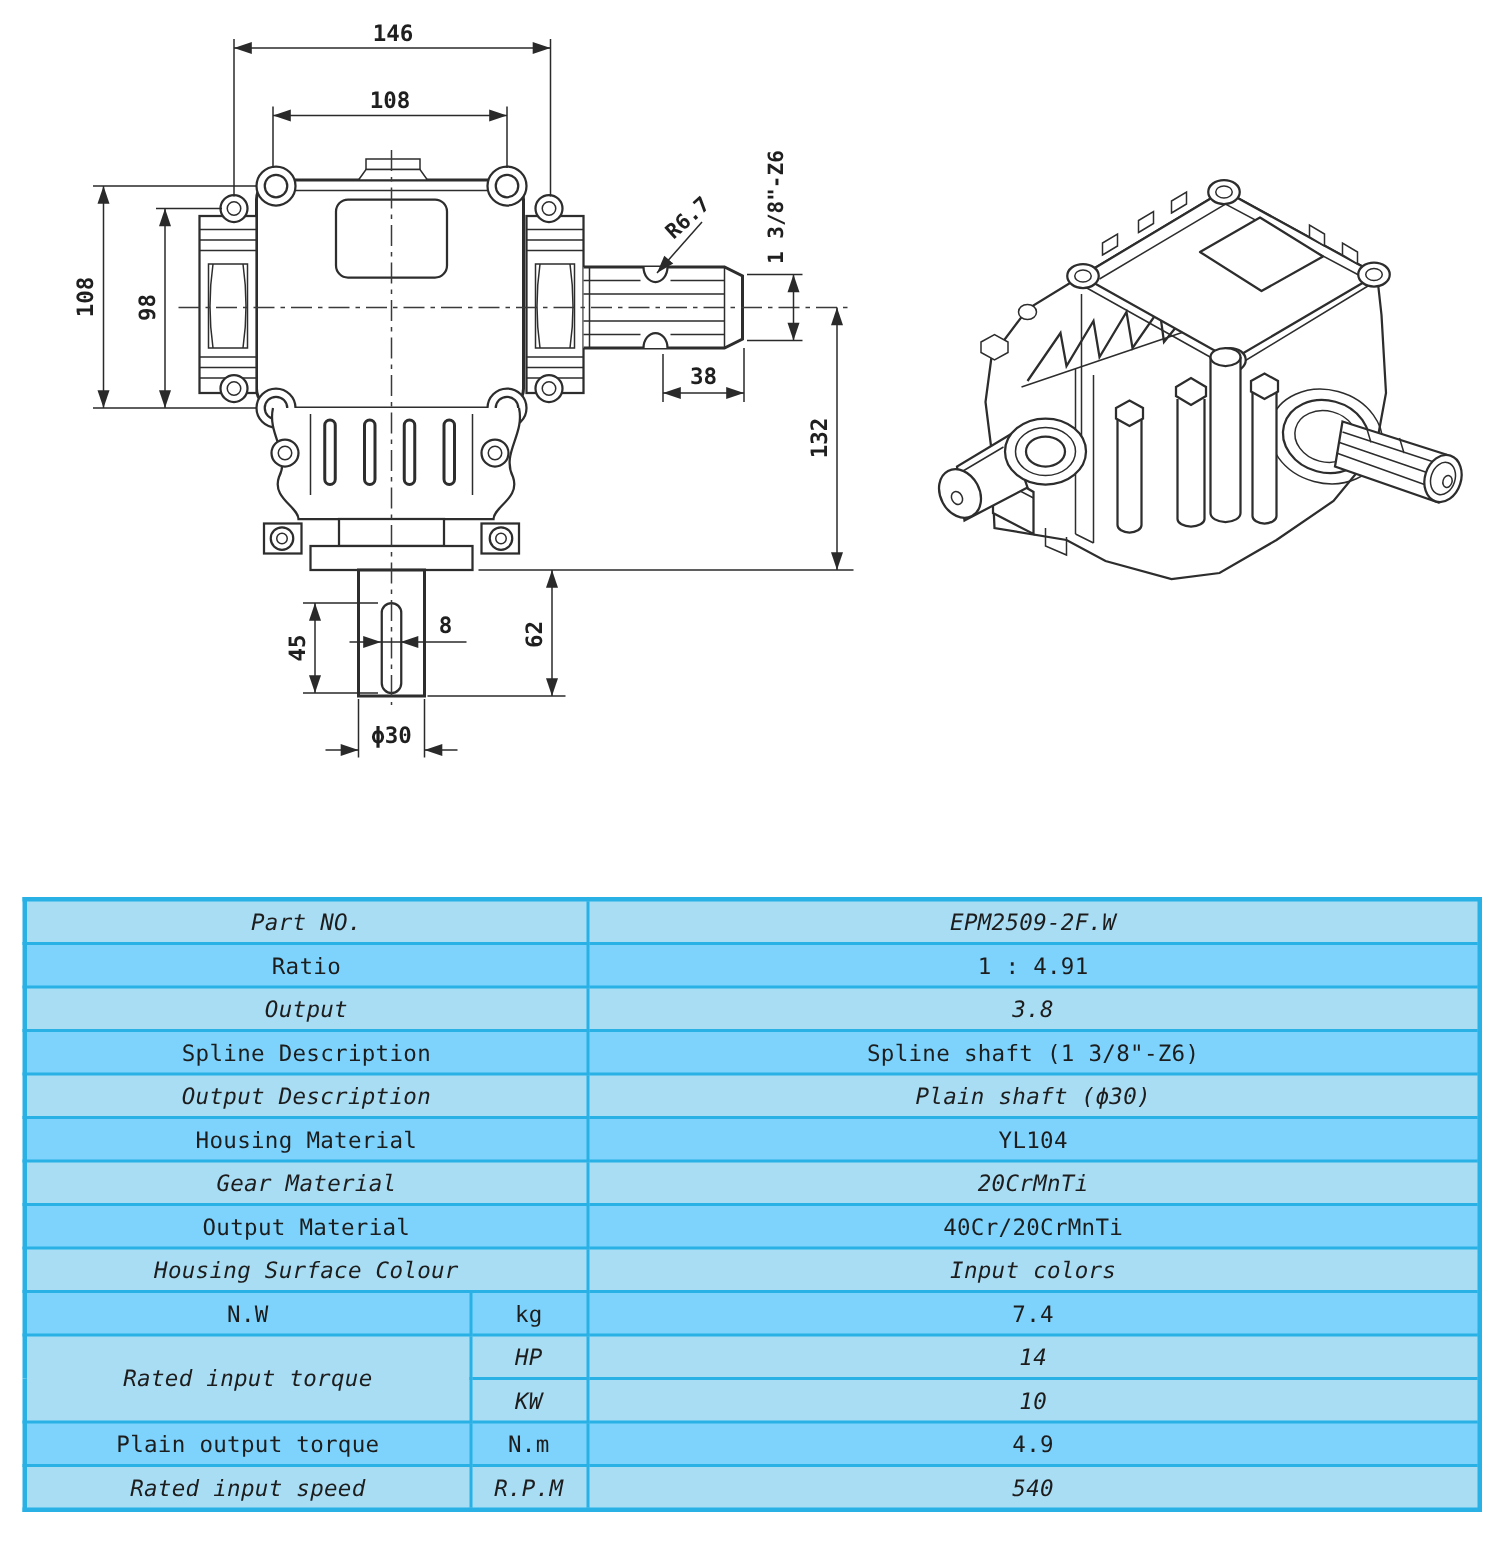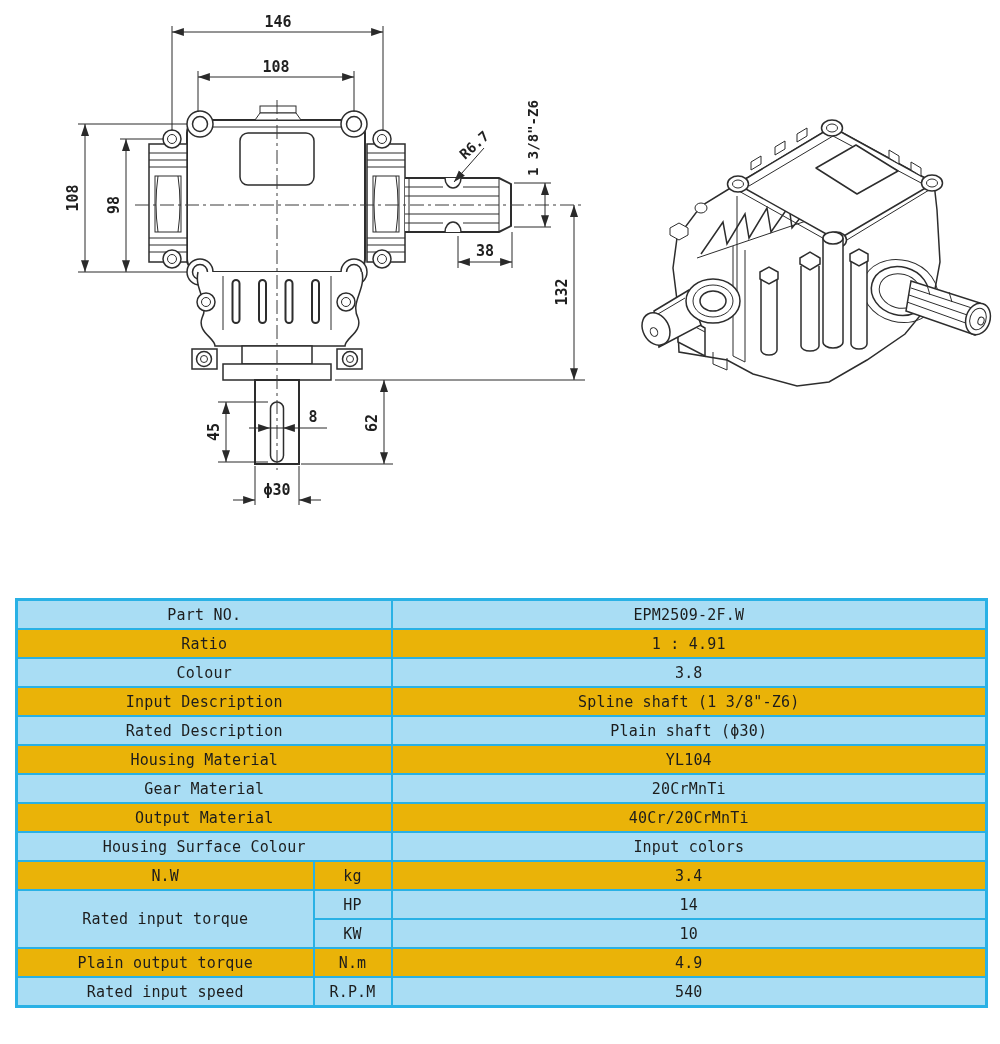--- a/index.html
+++ b/index.html
@@ -1,31 +1,31 @@
 <!DOCTYPE html>
 <html style="--cyan: #29b1e5; --rowfill: #a9ddf4; --ink: #1d1d1d;"><head>
 <meta charset="utf-8">
 <style>
   :root{ --cyan:#29b1e5; --rowfill:#a9ddf4; --ink:#1d1d1d; --line:#2d2d2d; }
   html,body{margin:0;padding:0;background:#fff;}
   body{width:1000px;height:1044px;position:relative;font-family:"DejaVu Sans Mono",monospace;}
-  .drawing-wrap{position:absolute;left:16px;top:0;width:908px;height:575px;padding-left:21px;}
+  .drawing-wrap{position:absolute;left:0;top:0;width:908px;height:575px;padding-left:21px;}
   svg text{font:bold 14px "DejaVu Sans Mono",monospace;fill:#1f1f1f;}
   svg .big{font-size:15px;}
   .ln  {stroke:var(--line);stroke-width:1.5;fill:none;}
   .ln2 {stroke:var(--line);stroke-width:2;fill:none;}
   .thin{stroke:var(--line);stroke-width:1;fill:none;}
   .w   {fill:#fff;}
   .cl  {stroke:#3a3a3a;stroke-width:1;fill:none;stroke-dasharray:14 4 3 4;}
   .dim {stroke:#2a2a2a;stroke-width:1;fill:none;}
   .spec{position:absolute;left:15px;top:598px;}
   table.spec-table{border-collapse:collapse;table-layout:fixed;width:970px;border:3px solid var(--cyan);}
   table.spec-table td{border:2px solid var(--cyan);height:27px;padding:0;text-align:center;
-      font-size:15px;color:var(--ink);letter-spacing:.2px;background:#eab308;}
-  tr.shaded td{background:var(--rowfill);}
+      font-size:15px;color:var(--ink);letter-spacing:.2px;background:#7dd3fc;}
+  tr.shaded td{background:var(--rowfill);font-style:italic;}
 </style>
 </head>
 <body>
 
 <div class="drawing-wrap">
 <svg width="1000" height="575" viewBox="0 0 1000 575" xmlns="http://www.w3.org/2000/svg">
   <defs>
     <marker id="ar" viewBox="0 0 10 8" markerWidth="13" markerHeight="10" refX="9.5" refY="4" orient="auto-start-reverse">
       <path d="M0,0.8 L9.5,4 L0,7.2 Z" fill="#2a2a2a"></path>
     </marker>
@@ -278,29 +278,29 @@
     <tbody>
       <tr class="shaded">
           <td colspan="2">Part NO.</td>
           <td>EPM2509-2F.W</td>
         </tr>
       <tr>
           <td colspan="2">Ratio</td>
           <td>1 : 4.91</td>
         </tr>
       <tr class="shaded">
-          <td colspan="2">Colour</td>
+          <td colspan="2">Output</td>
           <td>3.8</td>
         </tr>
       <tr>
-          <td colspan="2">Input Description</td>
+          <td colspan="2">Spline Description</td>
           <td>Spline shaft (1 3/8"-Z6)</td>
         </tr>
       <tr class="shaded">
-          <td colspan="2">Rated Description</td>
+          <td colspan="2">Output Description</td>
           <td>Plain shaft (ϕ30)</td>
         </tr>
       <tr>
           <td colspan="2">Housing Material</td>
           <td>YL104</td>
         </tr>
       <tr class="shaded">
           <td colspan="2">Gear Material</td>
           <td>20CrMnTi</td>
         </tr>
@@ -308,21 +308,21 @@
           <td colspan="2">Output Material</td>
           <td>40Cr/20CrMnTi</td>
         </tr>
       <tr class="shaded">
           <td colspan="2">Housing Surface Colour</td>
           <td>Input colors</td>
         </tr>
       <tr>
           <td>N.W</td>
           <td>kg</td>
-          <td>3.4</td>
+          <td>7.4</td>
         </tr>
       <tr class="shaded">
           <td rowspan="2">Rated input torque</td>
           <td>HP</td>
           <td>14</td>
         </tr>
       <tr class="shaded">
           <td>KW</td>
           <td>10</td>
         </tr>

